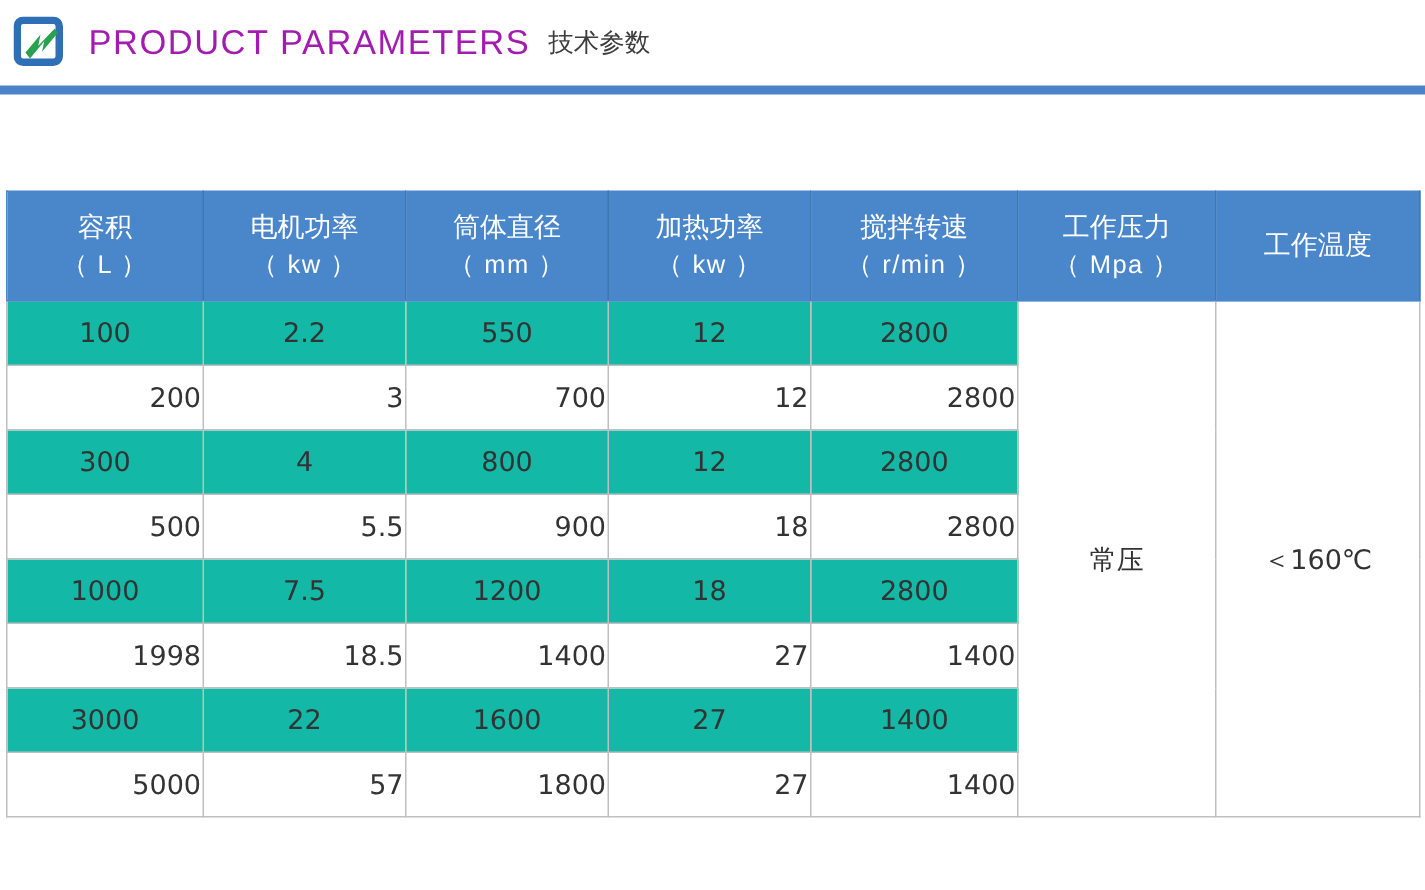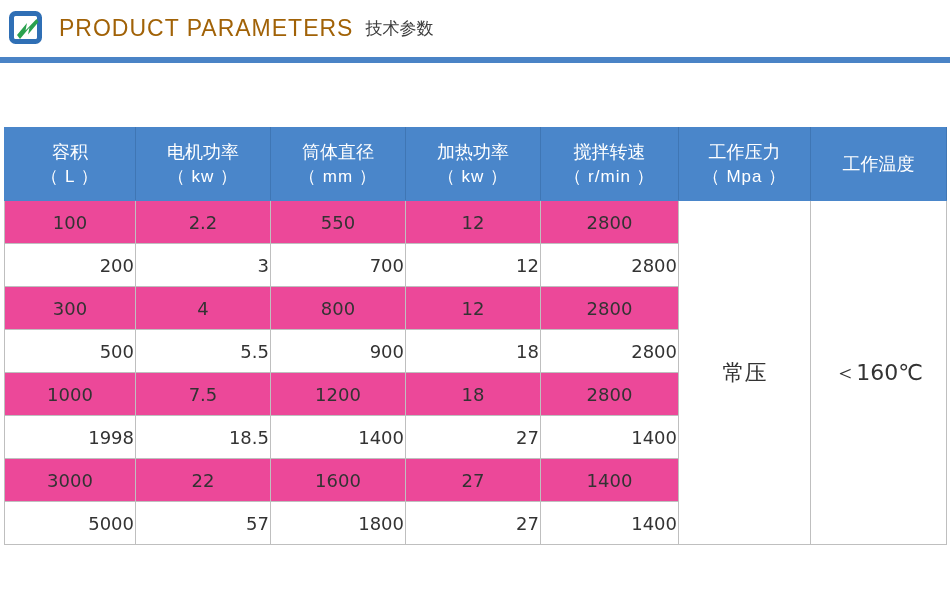--- a/index.html
+++ b/index.html
@@ -38,21 +38,21 @@
   .brand-logo {
     width: 36px;
     height: 36px;
     flex: 0 0 36px;
     position: relative;
     margin-right: 14px;
   }
   .brand-logo svg { display: block; }
 
   .head-en {
-    color: #a16207;
+    color: #a21caf;
     font-size: 23px;
     letter-spacing: 1.0px;
     font-weight: 400;
     white-space: nowrap;
   }
   .head-cn {
     color: #3d3d3d;
     font-size: 17px;
     margin-left: 12px;
     white-space: nowrap;
@@ -114,25 +114,25 @@
   table.spec-table thead th .unit {
     display: block;
     font-family: "Liberation Sans", sans-serif;
     letter-spacing: 1px;
     font-size: 17px;
   }
   table.spec-table tbody td {
     height: 40px;
     font-size: 18px;
   }
-  table.spec-table tbody tr.odd td.data-cell { background: #ec4899; }
+  table.spec-table tbody tr.odd td.data-cell { background: #14b8a6; }
   table.spec-table tbody tr.even td.data-cell { background: #ffffff; text-align: right; }
   table.spec-table td.merged-cell {
     background: #ffffff;
-    font-size: 22px;
+    font-size: 18px;
   }
 
   
   col.c0 { width: 131px; }
   col.c1 { width: 135px; }
   col.c2 { width: 135px; }
   col.c3 { width: 135px; }
   col.c4 { width: 138px; }
   col.c5 { width: 132px; }
   col.c6 { width: 136px; }

